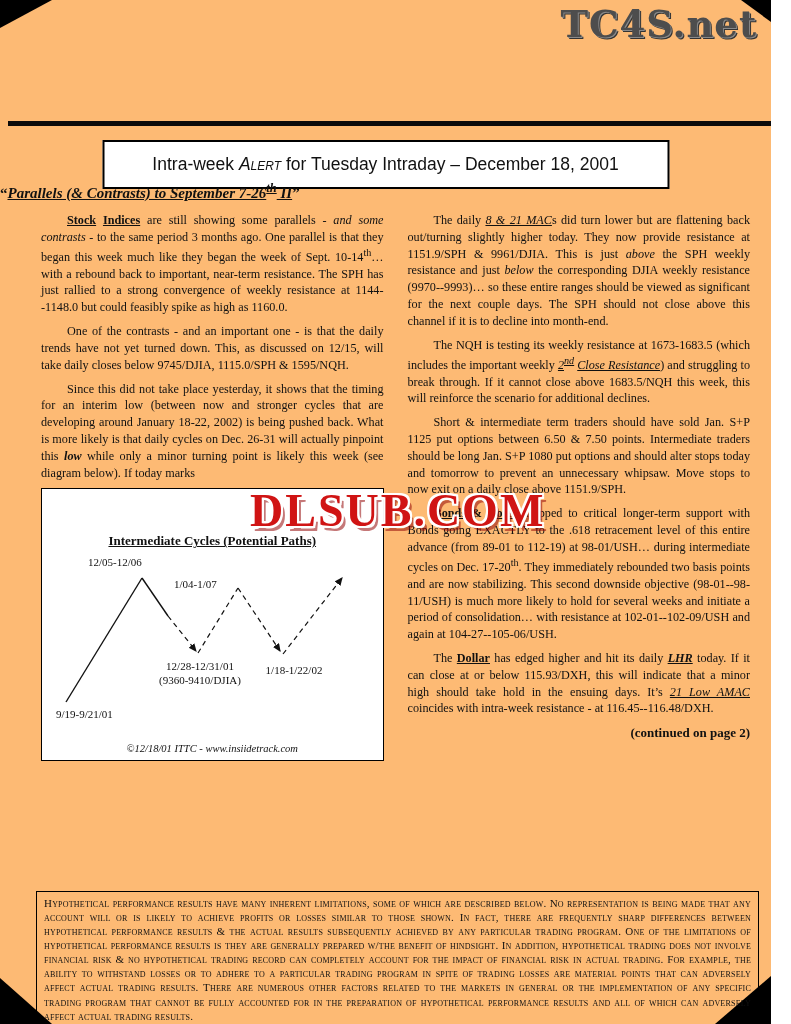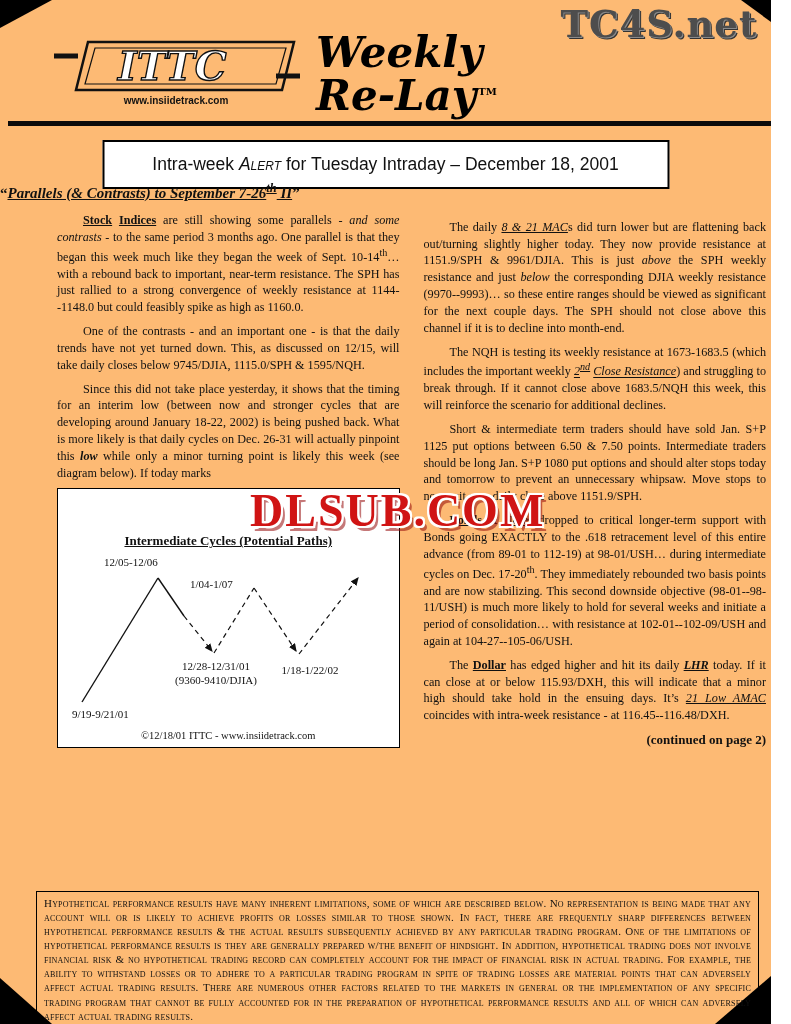--- a/index.html
+++ b/index.html
@@ -22,30 +22,30 @@
 
   .rule{position:absolute;top:121px;left:8px;width:775px;height:5px;background:#0b0b0b;}
 
   .alert-box{position:absolute;top:140px;left:50%;transform:translateX(-50%);width:563px;
         border:2px solid #000;text-align:center;padding:12px 0;
         font-family:"Liberation Sans",sans-serif;font-size:17.5px;background:#fff;}
 
   .subtitle{position:absolute;top:181px;left:0;width:100%;text-align:left;
         font-size:15px;font-family:"Liberation Serif",serif;}
 
-  .columns{position:absolute;top:212px;left:57px;width:709px;display:flex;gap:24px;align-items:center;}
+  .columns{position:absolute;top:212px;left:41px;width:709px;display:flex;gap:24px;}
   .col{flex:1 1 0;font-size:12.2px;line-height:1.38;text-align:justify;}
   .para{margin:0 0 7px 0;text-indent:26px;}
   .para.noindent{text-indent:0;}
   .continued{margin:2px 0 0 0;text-align:right;font-weight:bold;font-size:13px;}
 
   .diagram{border:1.5px solid #000;margin:4px 0 8px 0;padding:5px 4px 3px 4px;background:#fff;}
   .diagram-title{text-align:center;font-weight:bold;text-decoration:underline;
         font-size:13px;margin-bottom:2px;text-indent:0;margin-top:38px;}
-  .diagram-copy{text-align:center;font-size:10.5px;margin-top:1px;}
+  .diagram-copy{text-align:center;font-style:italic;font-size:10.5px;margin-top:14px;}
   .diagram svg{display:block;margin:0 auto;}
   .diagram svg text{font-family:"Liberation Serif",serif;font-size:11px;fill:#111;}
 
   .watermark-dlsub{position:absolute;top:484px;left:250px;z-index:5;
         font-family:"Liberation Serif",serif;font-weight:bold;font-size:46px;letter-spacing:2px;
         color:#d01414;
         text-shadow:-2px 0 0 #fff,2px 0 0 #fff,0 -2px 0 #fff,0 2px 0 #fff,
                     -2px -2px 0 #fff,2px 2px 0 #fff,-2px 2px 0 #fff,2px -2px 0 #fff,
                     4px 5px 0 rgba(150,10,10,0.55);}
 
@@ -62,38 +62,20 @@
 
 <div class="page">
 
   <div class="corner tl"></div>
   <div class="corner tr"></div>
   <div class="corner bl"></div>
   <div class="corner br"></div>
 
   <div class="tc4s">TC4S.net</div>
 
-  <div class="header">
-    <svg width="248" height="86" viewBox="0 0 248 86">
-      <g fill="none" stroke="#111">
-        <path d="M36 10 L242 10 L230 58 L24 58 Z" stroke-width="2.5"></path>
-        <path d="M43 16 L234 16 L224 52 L33 52 Z" stroke-width="1.2"></path>
-        <line x1="2" y1="24" x2="26" y2="24" stroke-width="5"></line>
-        <line x1="224" y1="44" x2="248" y2="44" stroke-width="5"></line>
-      </g>
-      <text x="66" y="48" font-family="DejaVu Serif, serif" font-size="40" font-style="italic" font-weight="bold" fill="#ffffff" stroke="#111" stroke-width="1.4">ITTC</text>
-      <text x="124" y="72" text-anchor="middle" font-family="Liberation Sans, sans-serif" font-size="10" font-weight="bold" fill="#111">www.insiidetrack.com</text>
-    </svg>
-    <div class="masthead-title">
-      <div>Weekly</div>
-      <div>
-        <span>Re-Lay</span><span class="tm">TM</span>
-      </div>
-    </div>
-  </div>
 
   <div class="rule"></div>
 
   <div class="alert-box"><span>Intra-week </span><span style="font-style: italic; font-variant: small-caps;">Alert</span><span> for Tuesday Intraday – December 18, 2001</span></div>
 
   <div class="subtitle"><span style="font-weight: bold;">“</span><span style="font-weight: bold; font-style: italic; text-decoration: underline;">Parallels (&amp; Contrasts) to September 7-26</span><sup style="font-weight: bold; font-style: italic; text-decoration: underline;">th</sup><span style="font-weight: bold; font-style: italic; text-decoration: underline;"> II</span><span style="font-weight: bold;">”</span></div>
 
   <div class="columns">
 
     <div class="col">

